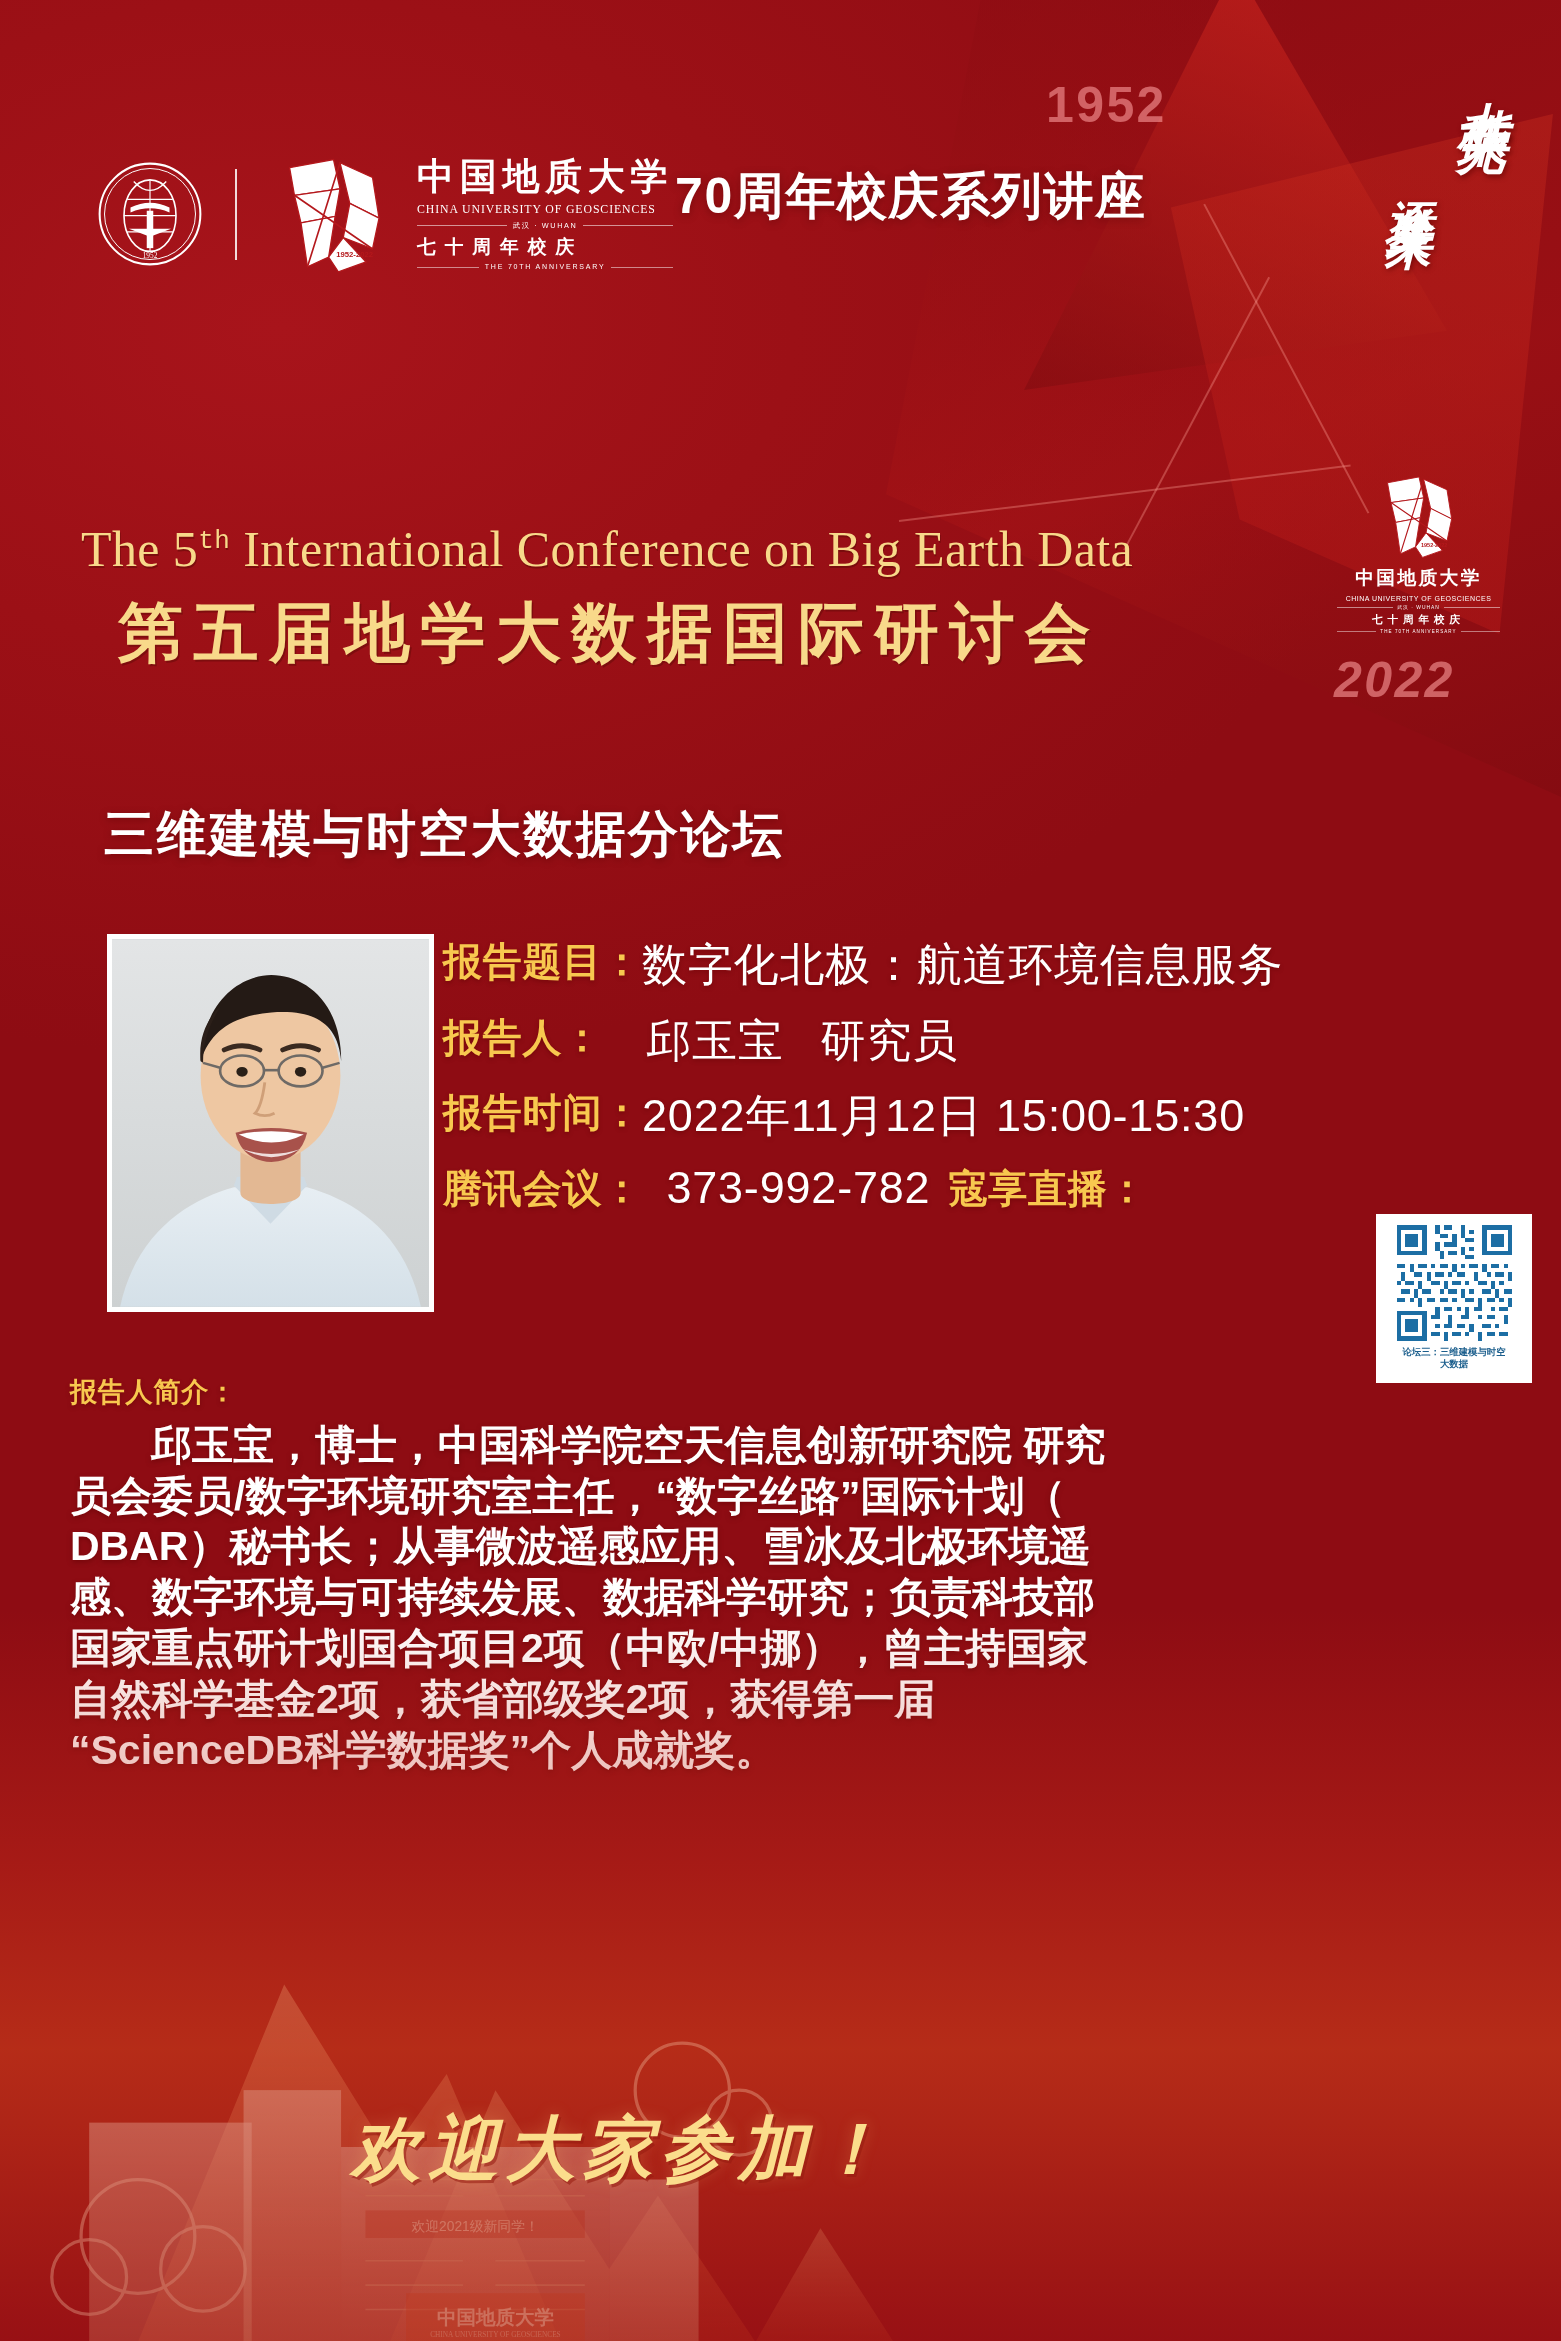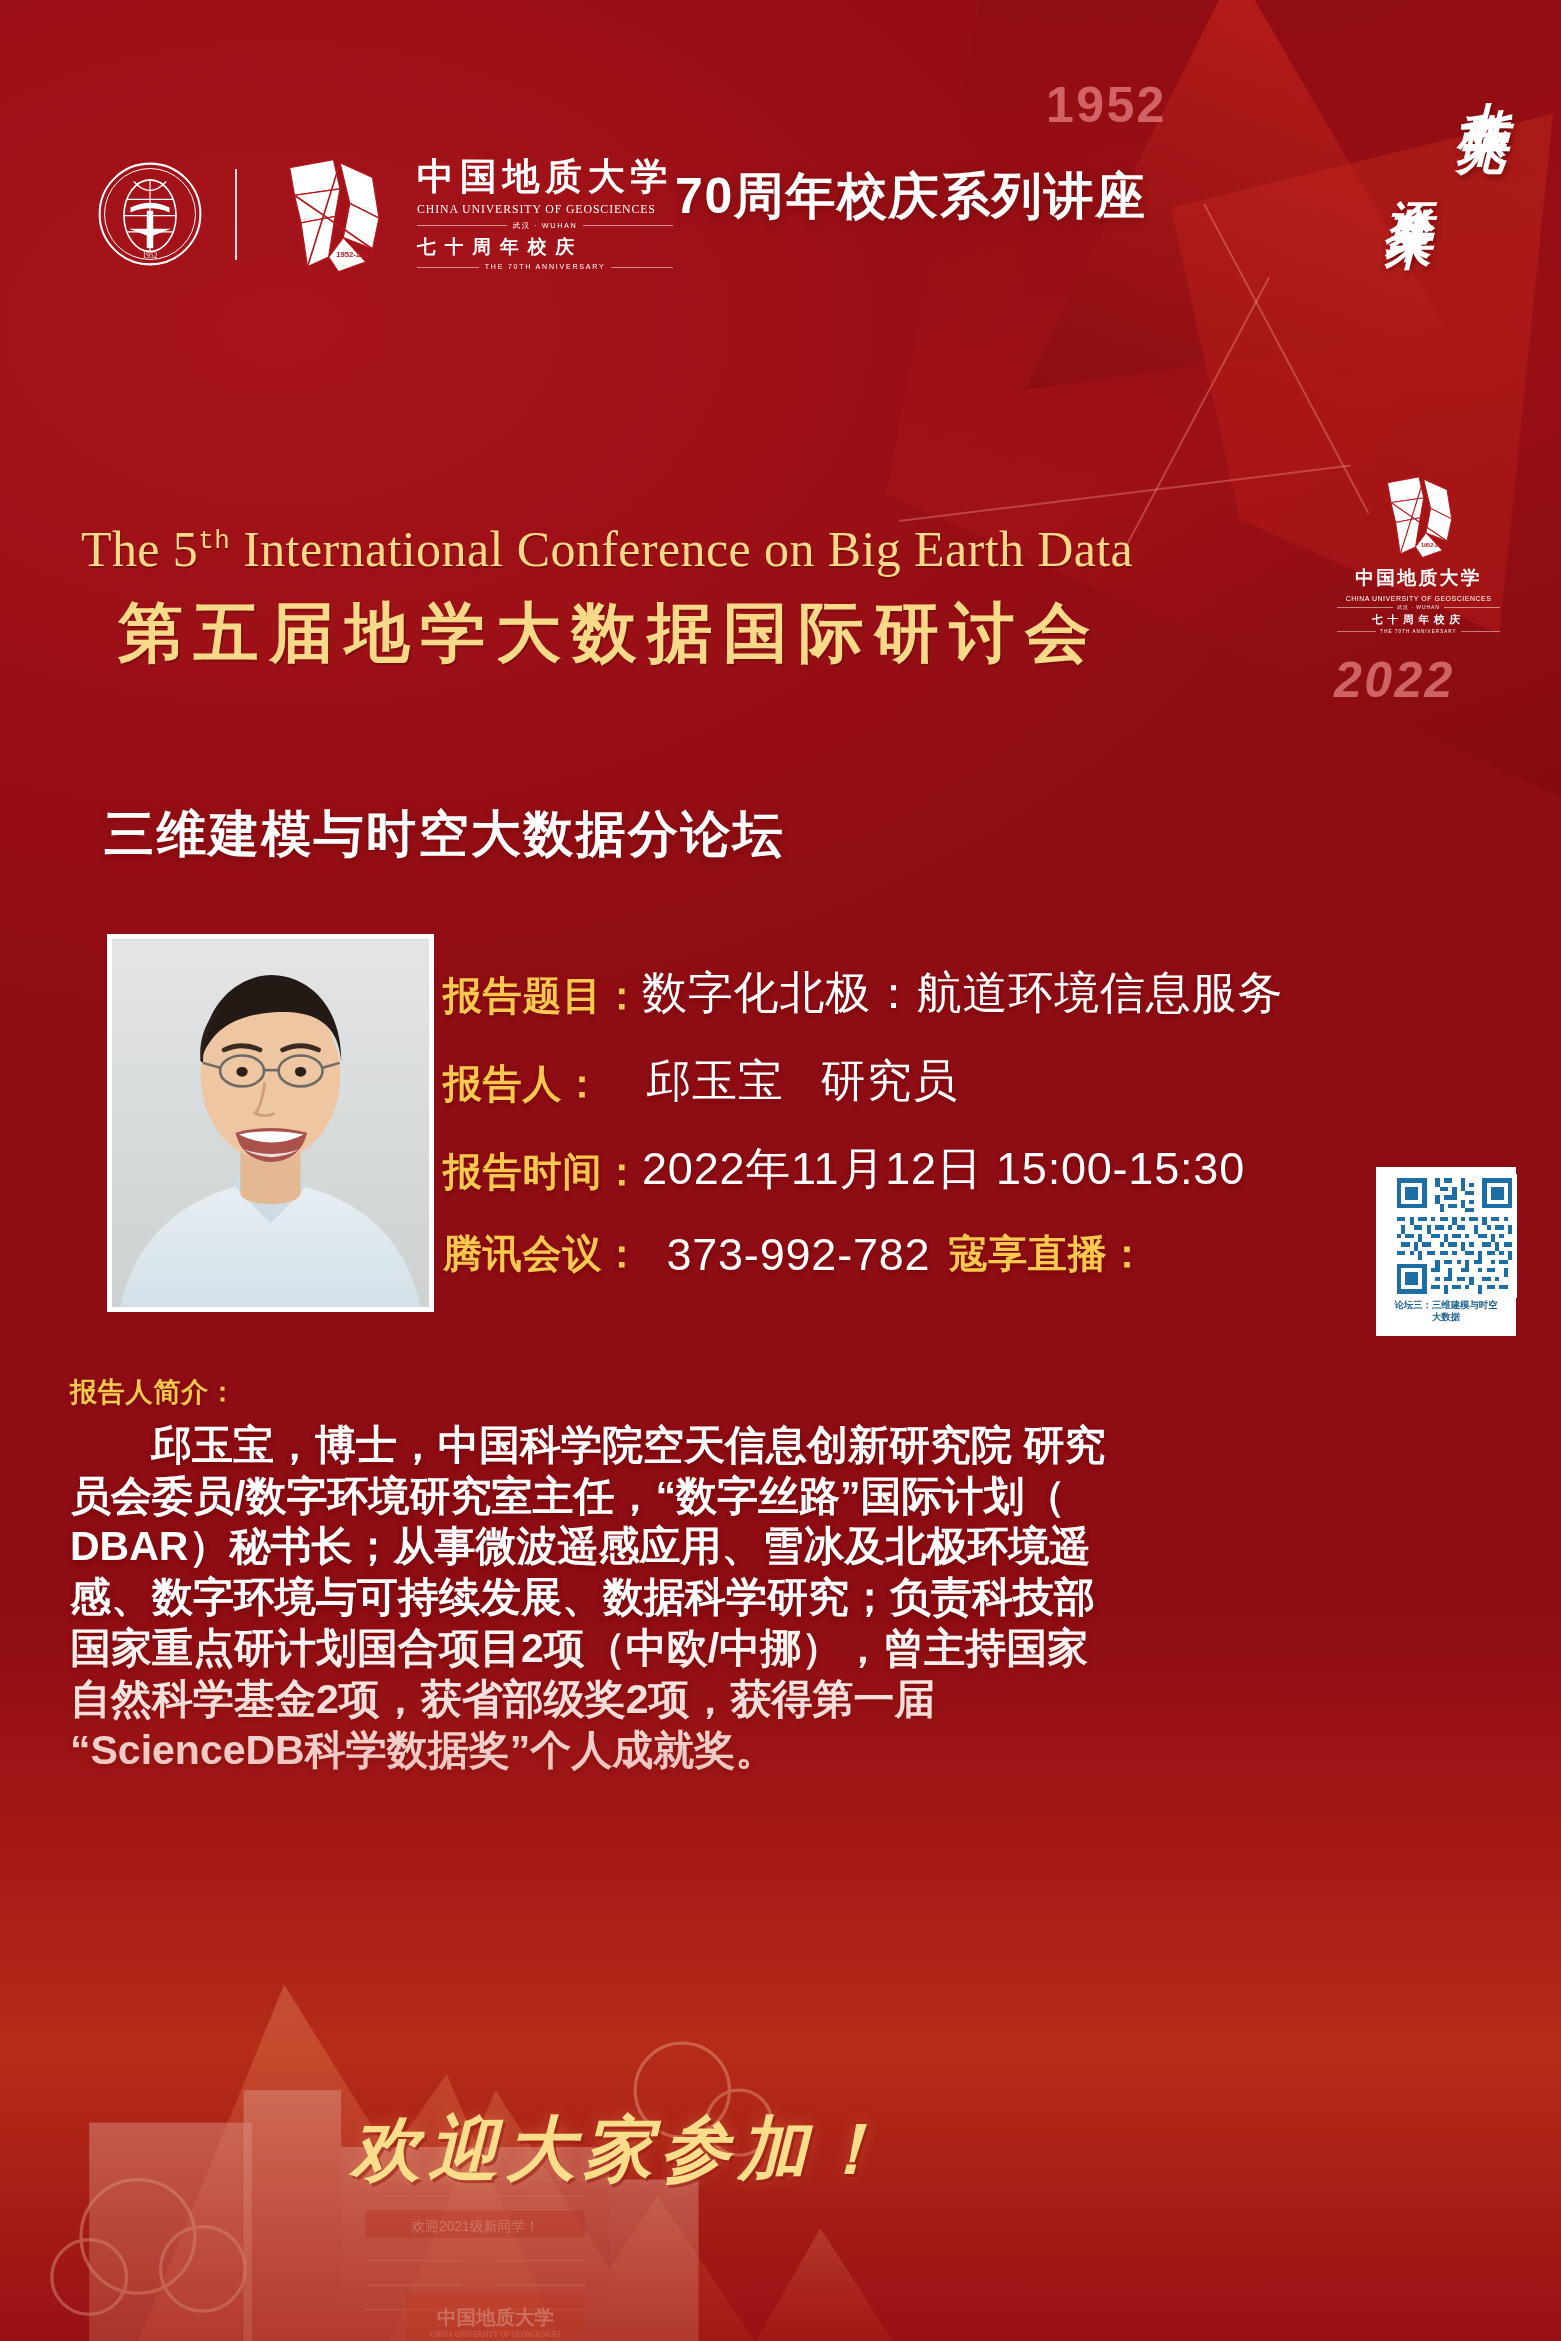--- a/index.html
+++ b/index.html
@@ -106,28 +106,28 @@
   }
 
   
   .portrait{
     position:absolute;left:107px;top:934px;width:317px;height:368px;
     border:5.7px solid #fff;background:#cfd3d4;overflow:hidden;
   }
   .portrait svg{display:block;width:100%;height:100%;}
 
   .info{position:absolute;left:443px;top:935px;width:1049px;}
-  .info-row{display:flex;align-items:flex-end;margin-bottom:15.5px;white-space:nowrap;margin-top:28px;}
+  .info-row{display:flex;align-items:flex-start;margin-bottom:15.5px;white-space:nowrap;}
   .lbl{color:#f8c84f;font-weight:bold;font-size:39px;letter-spacing:0.8px;text-shadow:0 1.6px 4.1px rgba(90,0,0,.45);}
   .val{color:#fff;font-weight:normal;font-size:45px;letter-spacing:0.8px;text-shadow:0 1.6px 4.1px rgba(90,0,0,.45);}
   .val.indent{margin-left:44px;}
   .val.indent2{margin-left:24.4px;}
   .gap{display:inline-block;width:37px;}
 
-  .qr{position:absolute;left:1376px;top:1167px;width:140px;height:169px;background:#fff;
+  .qr{position:absolute;left:1376px;top:1214px;width:156px;height:169px;background:#fff;
       padding:6.5px 6.5px 3.3px;box-sizing:border-box;}
   .qr-img{width:143px;height:124px;display:block;}
   .qr-cap{font-size:9.4px;color:#1c5f8d;font-weight:bold;text-align:center;line-height:1.25;margin-top:1.6px;}
 
   
   .bio{position:absolute;left:70px;top:1374px;width:1439px;}
   .bio-lbl{color:#f8c84f;font-weight:bold;font-size:27px;letter-spacing:0.8px;text-shadow:0 1.6px 4.1px rgba(90,0,0,.45);}
   .bio-body{
     margin-top:9.8px;color:#fff;font-weight:bold;font-size:41px;line-height:1.24;
     letter-spacing:0px;text-shadow:0 1.6px 4.9px rgba(90,0,0,.5);

